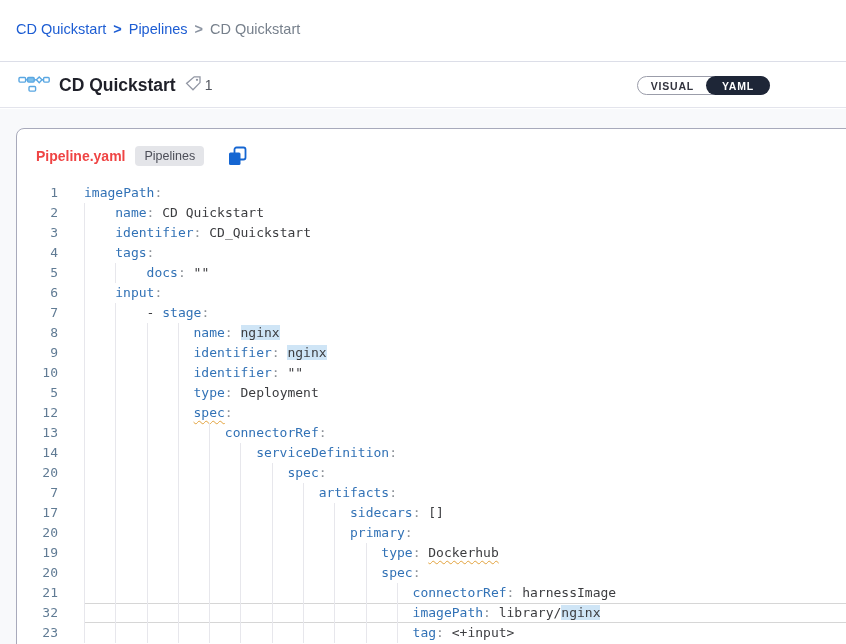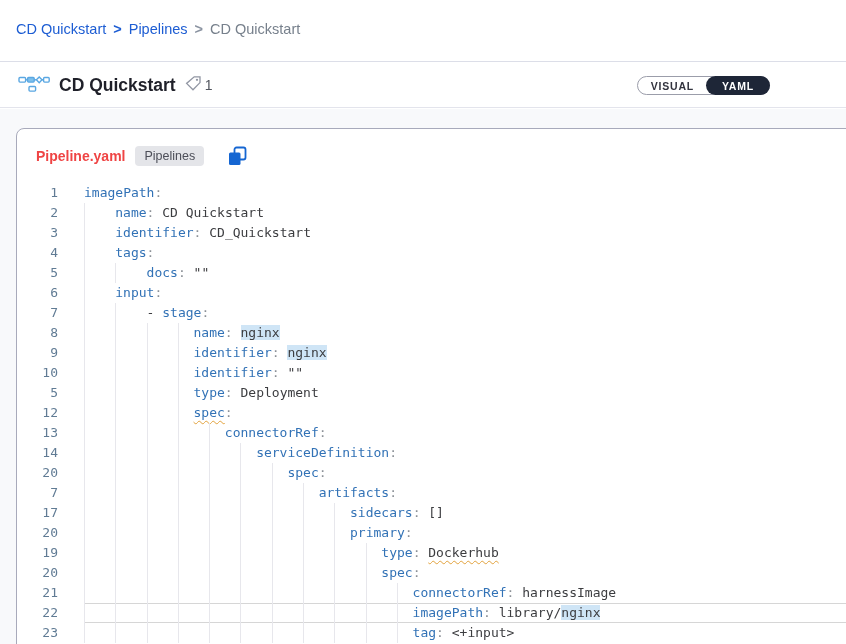--- a/index.html
+++ b/index.html
@@ -201,21 +201,21 @@
           </div>
           <div class="row">
             <span class="num">20</span>
             <span class="codeline"><span class="g" style="width: 4ch;"></span><span class="g" style="width: 4ch;"></span><span class="g" style="width: 4ch;"></span><span class="g" style="width: 4ch;"></span><span class="g" style="width: 4ch;"></span><span class="g" style="width: 4ch;"></span><span class="g" style="width: 4ch;"></span><span class="g" style="width: 4ch;"></span><span class="g" style="width: 4ch;"></span><span class="g" style="width: 2ch;"></span><span class="t-key">spec</span><span class="t-punc">:</span></span>
           </div>
           <div class="row">
             <span class="num">21</span>
             <span class="codeline"><span class="g" style="width: 4ch;"></span><span class="g" style="width: 4ch;"></span><span class="g" style="width: 4ch;"></span><span class="g" style="width: 4ch;"></span><span class="g" style="width: 4ch;"></span><span class="g" style="width: 4ch;"></span><span class="g" style="width: 4ch;"></span><span class="g" style="width: 4ch;"></span><span class="g" style="width: 4ch;"></span><span class="g" style="width: 4ch;"></span><span class="g" style="width: 2ch;"></span><span class="t-key">connectorRef</span><span class="t-punc">: </span><span class="t-val">harnessImage</span></span>
           </div>
           <div class="row current">
-            <span class="num">22</span>
+            <span class="num">32</span>
             <span class="codeline"><span class="g" style="width: 4ch;"></span><span class="g" style="width: 4ch;"></span><span class="g" style="width: 4ch;"></span><span class="g" style="width: 4ch;"></span><span class="g" style="width: 4ch;"></span><span class="g" style="width: 4ch;"></span><span class="g" style="width: 4ch;"></span><span class="g" style="width: 4ch;"></span><span class="g" style="width: 4ch;"></span><span class="g" style="width: 4ch;"></span><span class="g" style="width: 2ch;"></span><span class="t-key">imagePath</span><span class="t-punc">: </span><span class="t-val">library/</span><span class="t-hl">nginx</span></span>
           </div>
           <div class="row">
             <span class="num">23</span>
             <span class="codeline"><span class="g" style="width: 4ch;"></span><span class="g" style="width: 4ch;"></span><span class="g" style="width: 4ch;"></span><span class="g" style="width: 4ch;"></span><span class="g" style="width: 4ch;"></span><span class="g" style="width: 4ch;"></span><span class="g" style="width: 4ch;"></span><span class="g" style="width: 4ch;"></span><span class="g" style="width: 4ch;"></span><span class="g" style="width: 4ch;"></span><span class="g" style="width: 2ch;"></span><span class="t-key">tag</span><span class="t-punc">: </span><span class="t-val">&lt;+input&gt;</span></span>
           </div>
         </div>
     </div>
   </div>
 

